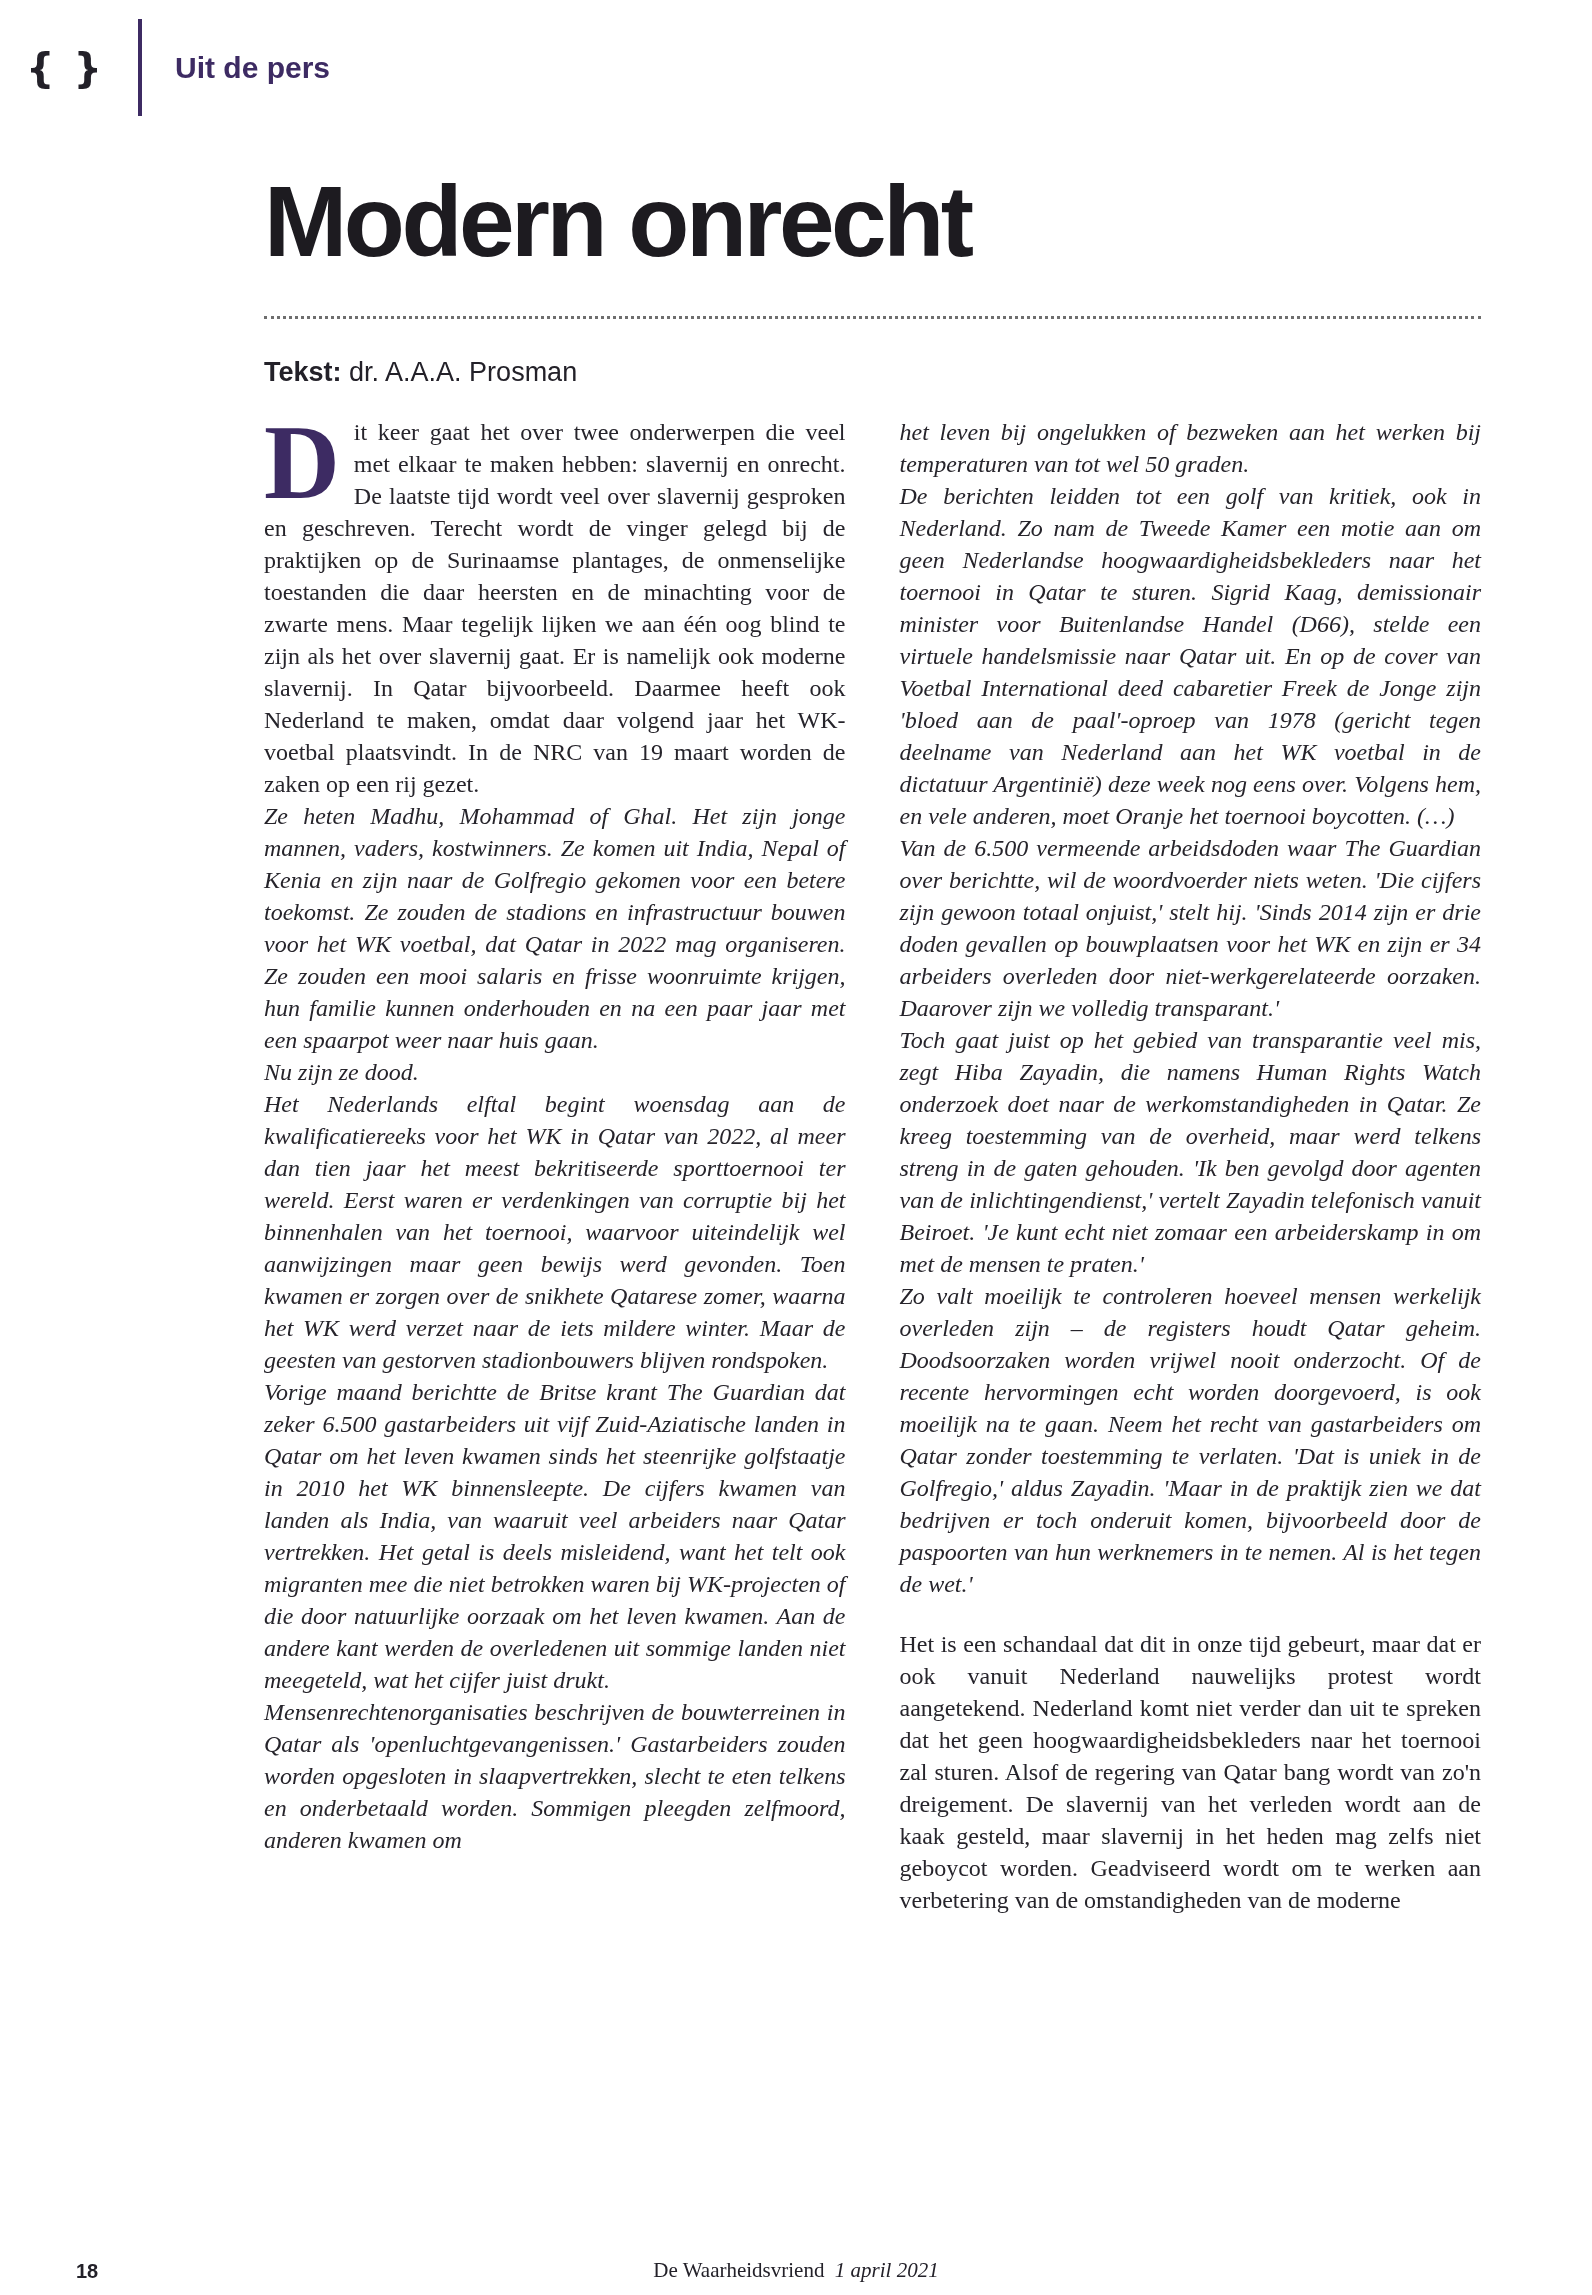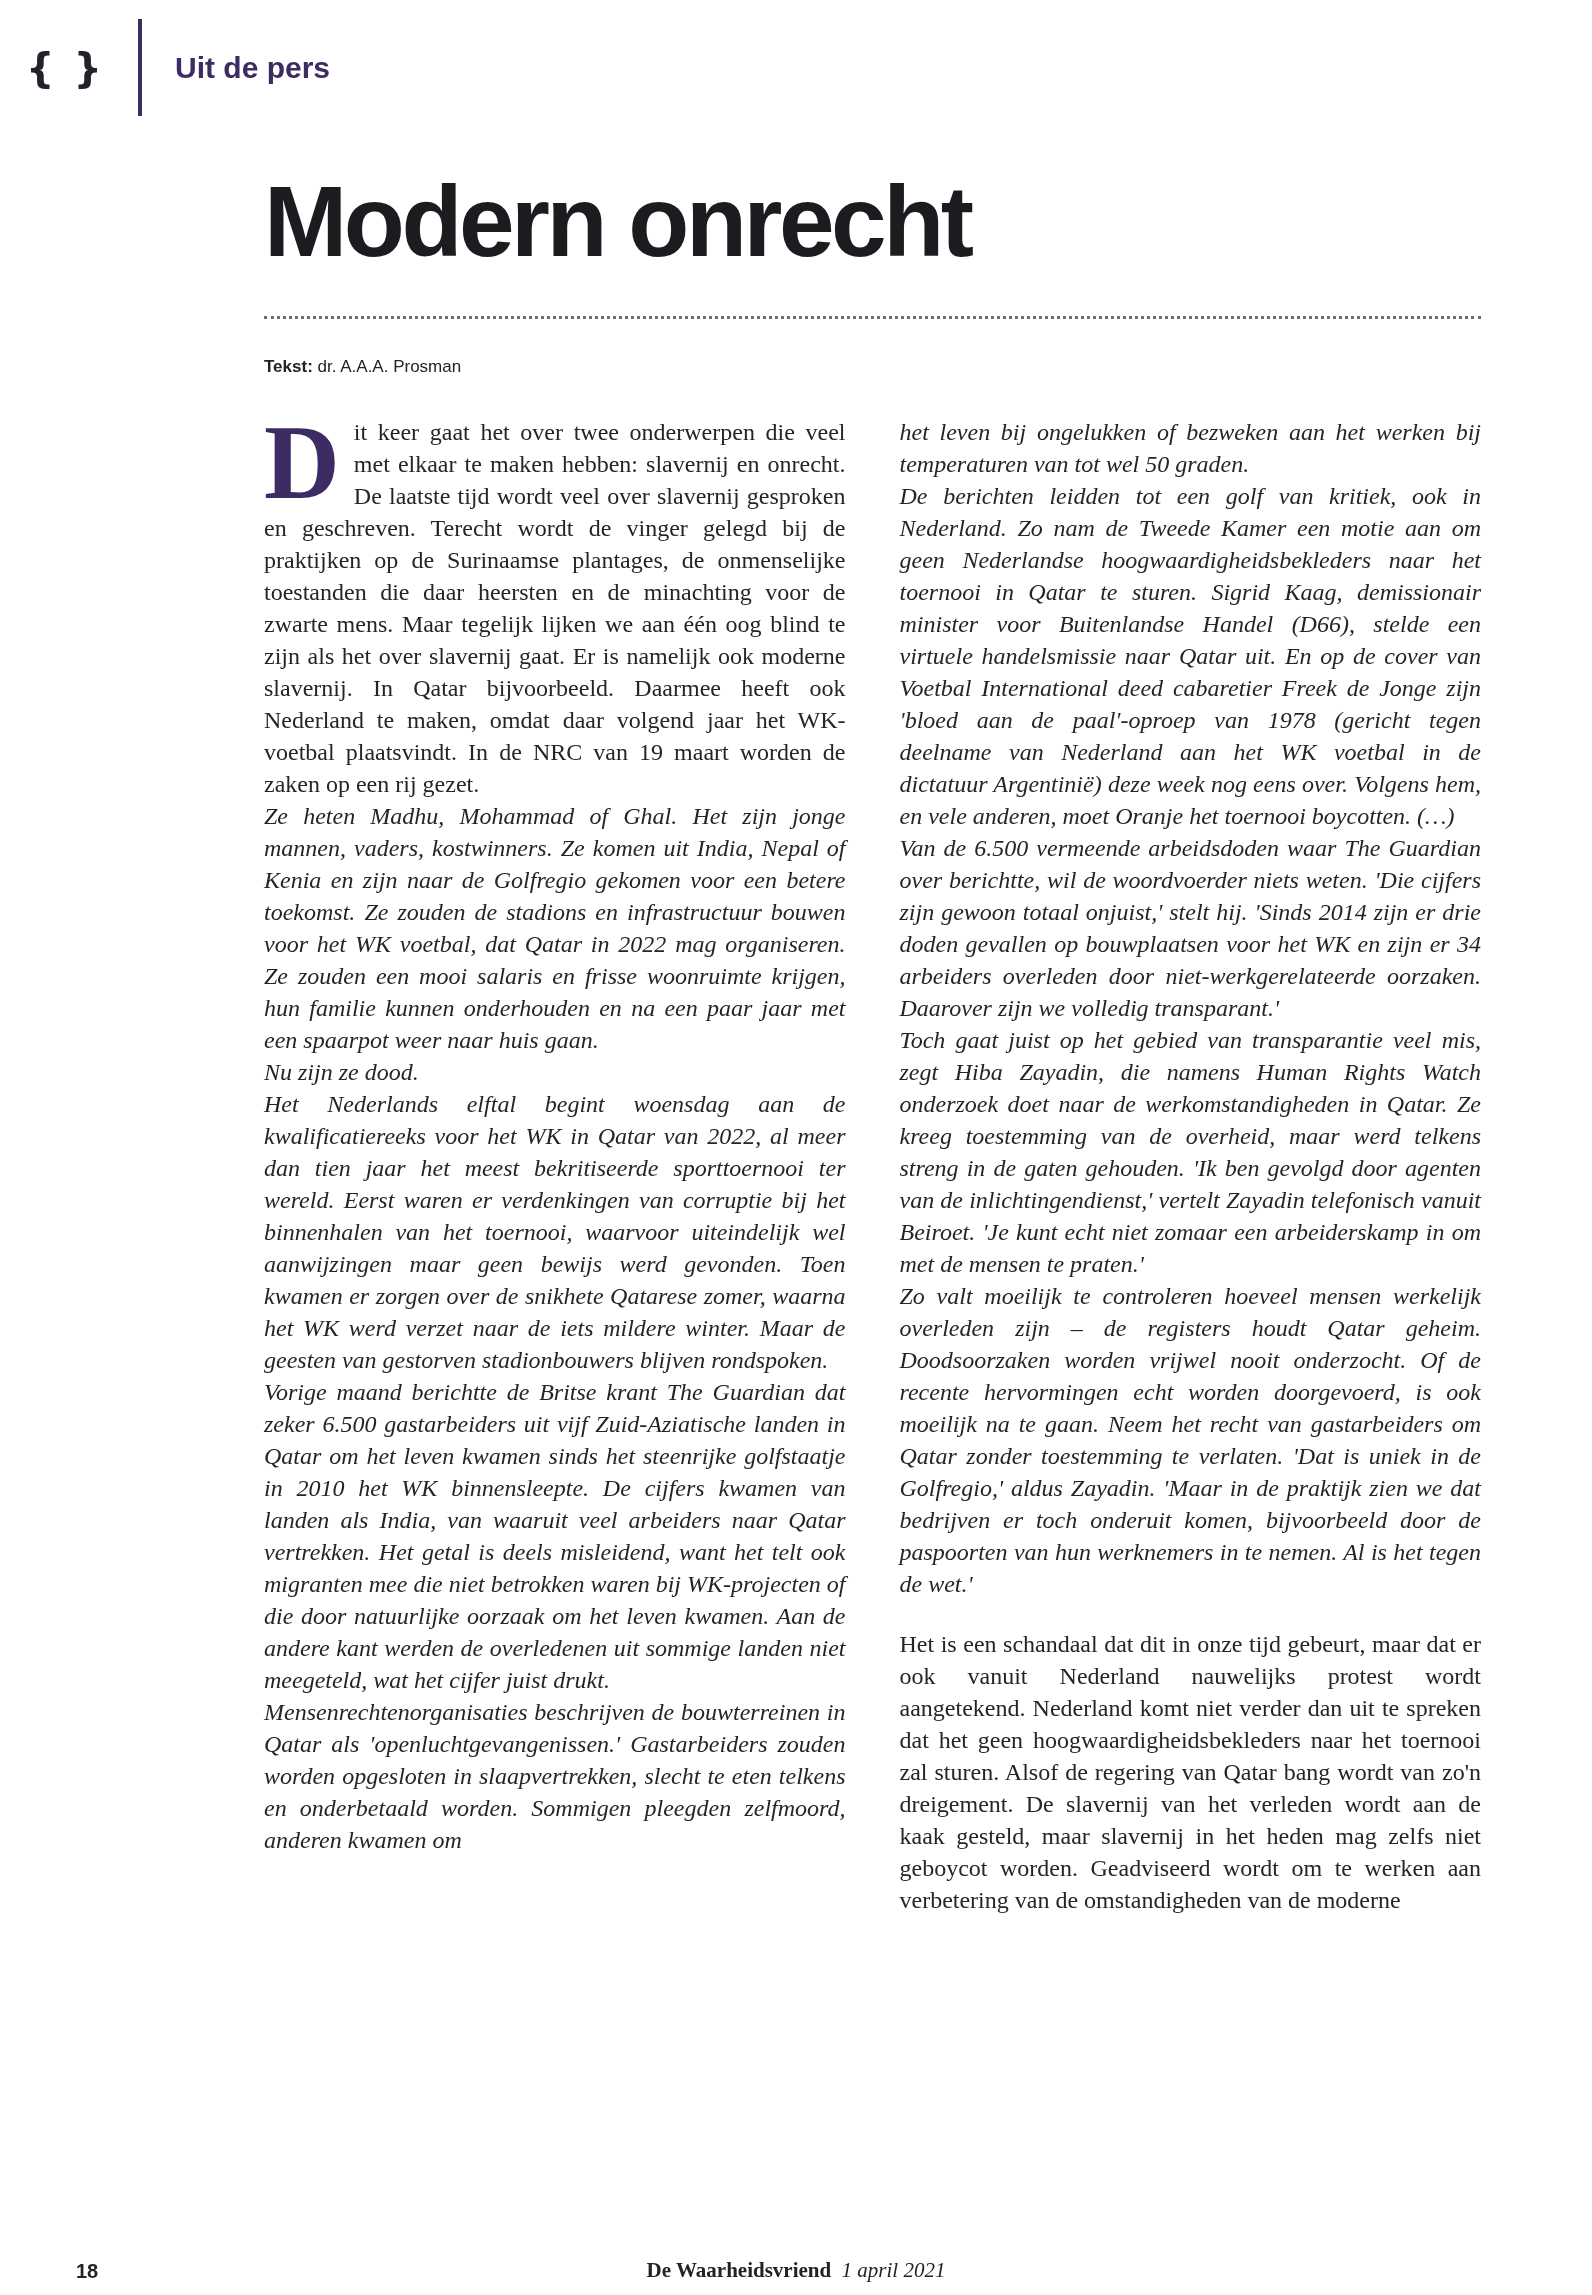--- a/index.html
+++ b/index.html
@@ -40,21 +40,21 @@
     font-weight:bold; font-size:100px; letter-spacing:-3.5px;
     color:#1d1b20; line-height:1.05; white-space:nowrap;
   }
   .dotted-divider {
     position:absolute; left:264px; top:316px; width:1217px; height:0;
     border-top:3.5px dotted #6e6e6e;
   }
   .byline {
     position:absolute; left:264px; top:357px;
     font-family:"Liberation Sans", sans-serif;
-    font-size:17px; color:#232129;
+    font-size:27px; color:#232129;
   }
   .byline .lbl { font-weight:bold; }
 
   
   .columns {
     position:absolute; left:264px; top:416px; width:1217px;
     display:grid; grid-template-columns:1fr 1fr; column-gap:54px;
     font-size:24px; line-height:32px;
     text-align:justify; hyphens:auto;
   }
@@ -78,21 +78,21 @@
   .footer {
     position:absolute; left:0; bottom:12px; width:100%;
     font-size:21px;
   }
   .page-number {
     position:absolute; left:76px; bottom:0;
     font-family:"Liberation Sans", sans-serif;
     font-weight:bold; font-size:20px; color:#232129;
   }
   .footer-center { text-align:center; color:#232129; }
-  .footer-center .pub { font-weight:bold; }
+  .footer-center .pub { font-weight:normal; }
   .footer-center .date { font-style:italic; margin-left:10.4px; }
 </style>
 </head>
 <body>
 
 <div class="page">
 
   <div class="masthead">
     <span class="braces">{ }</span>
     <span class="vrule"></span>

